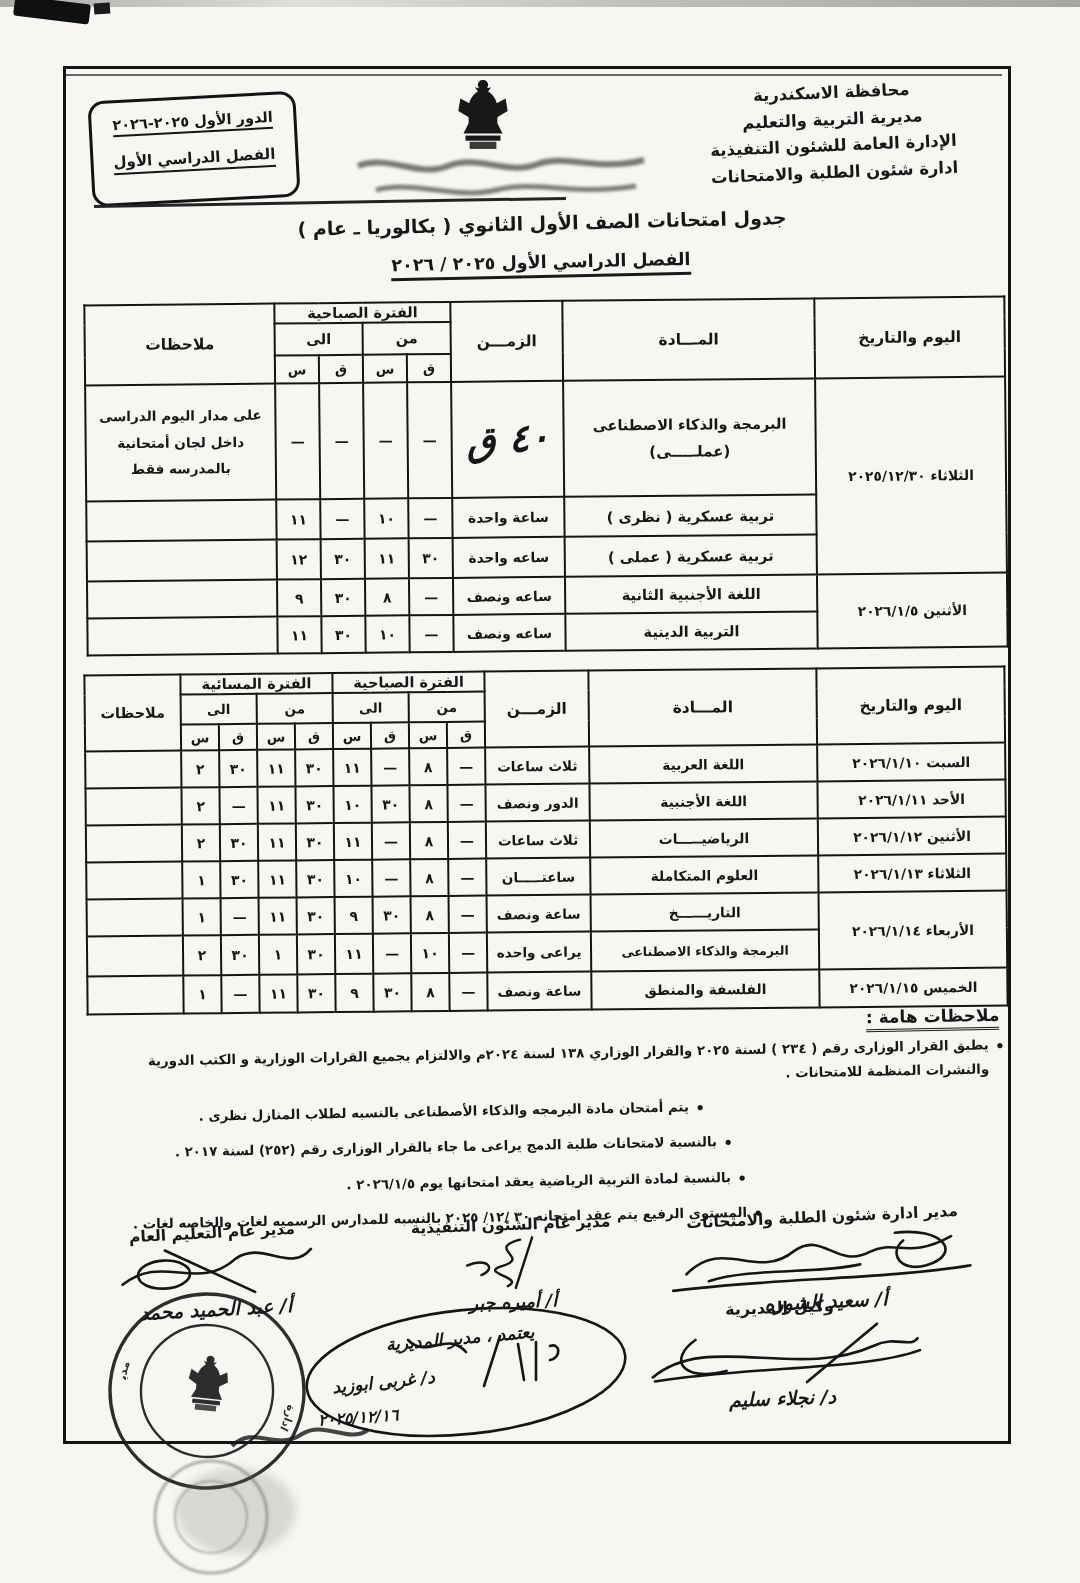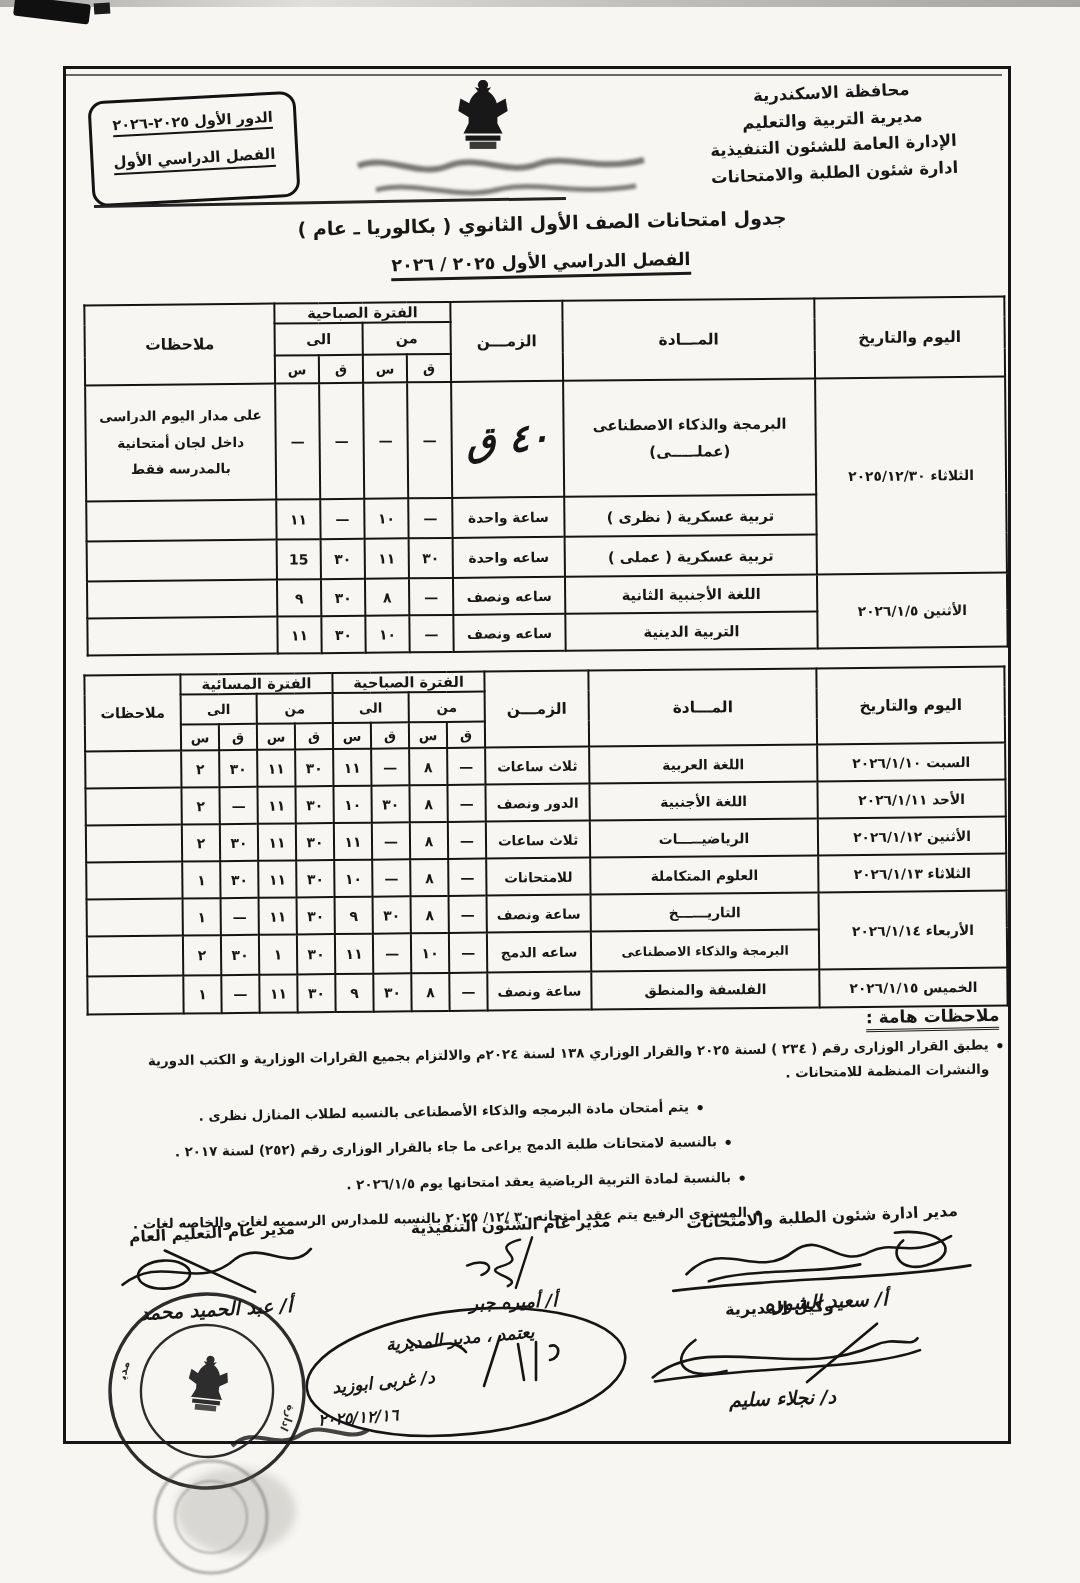--- a/index.html
+++ b/index.html
@@ -174,21 +174,21 @@
       <td class="num">—</td>
       <td class="num">١١</td>
       <td class="notecell"></td>
     </tr>
     <tr>
       <td class="subcell" style="height:36px">تربية عسكرية ( عملى )</td>
       <td class="durcell">ساعه واحدة</td>
       <td class="num">٣٠</td>
       <td class="num">١١</td>
       <td class="num">٣٠</td>
-      <td class="num">15</td>
+      <td class="num">١٢</td>
       <td class="notecell"></td>
     </tr>
     <tr>
       <td class="daycell" rowspan="2">الأثنين ٢٠٢٦/١/٥</td>
       <td class="subcell" style="height:33px">اللغة الأجنبية الثانية</td>
       <td class="durcell">ساعه ونصف</td>
       <td class="num">—</td>
       <td class="num">٨</td>
       <td class="num">٣٠</td>
       <td class="num">٩</td>
@@ -284,21 +284,21 @@
       <td class="num">١١</td>
       <td class="num">٣٠</td>
       <td class="num">١١</td>
       <td class="num">٣٠</td>
       <td class="num">٢</td>
       <td></td>
     </tr>
     <tr>
       <td class="daycell" style="height:33px">الثلاثاء ٢٠٢٦/١/١٣</td>
       <td class="subcell">العلوم المتكاملة</td>
-      <td class="durcell">للامتحانات</td>
+      <td class="durcell">ساعتـــــان</td>
       <td class="num">—</td>
       <td class="num">٨</td>
       <td class="num">—</td>
       <td class="num">١٠</td>
       <td class="num">٣٠</td>
       <td class="num">١١</td>
       <td class="num">٣٠</td>
       <td class="num">١</td>
       <td></td>
     </tr>
@@ -311,21 +311,21 @@
       <td class="num">٣٠</td>
       <td class="num">٩</td>
       <td class="num">٣٠</td>
       <td class="num">١١</td>
       <td class="num">—</td>
       <td class="num">١</td>
       <td></td>
     </tr>
     <tr>
       <td class="subcell" style="height:36px;font-size:12.6px">البرمجة والذكاء الاصطناعى</td>
-      <td class="durcell">ساعه الدمج</td>
+      <td class="durcell">يراعى واحده</td>
       <td class="num">—</td>
       <td class="num">١٠</td>
       <td class="num">—</td>
       <td class="num">١١</td>
       <td class="num">٣٠</td>
       <td class="num">١</td>
       <td class="num">٣٠</td>
       <td class="num">٢</td>
       <td></td>
     </tr>

